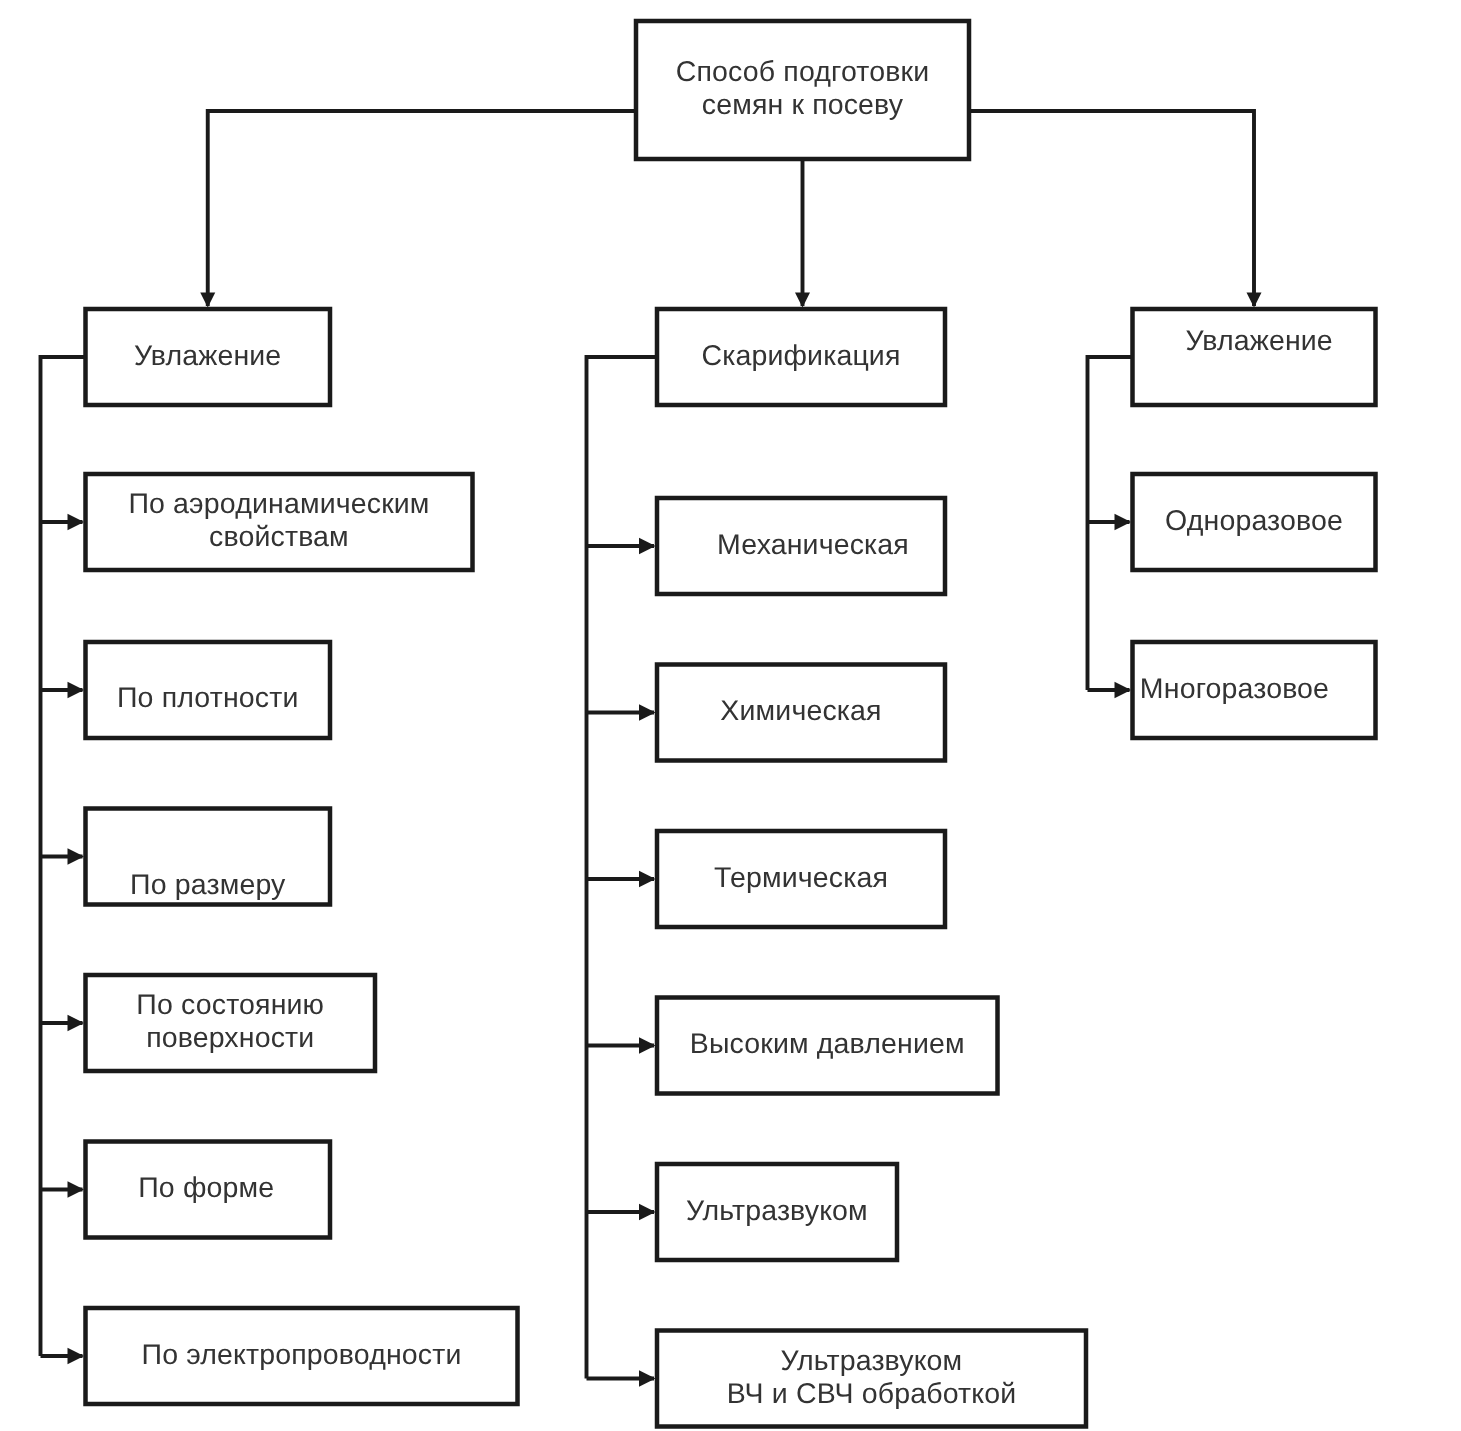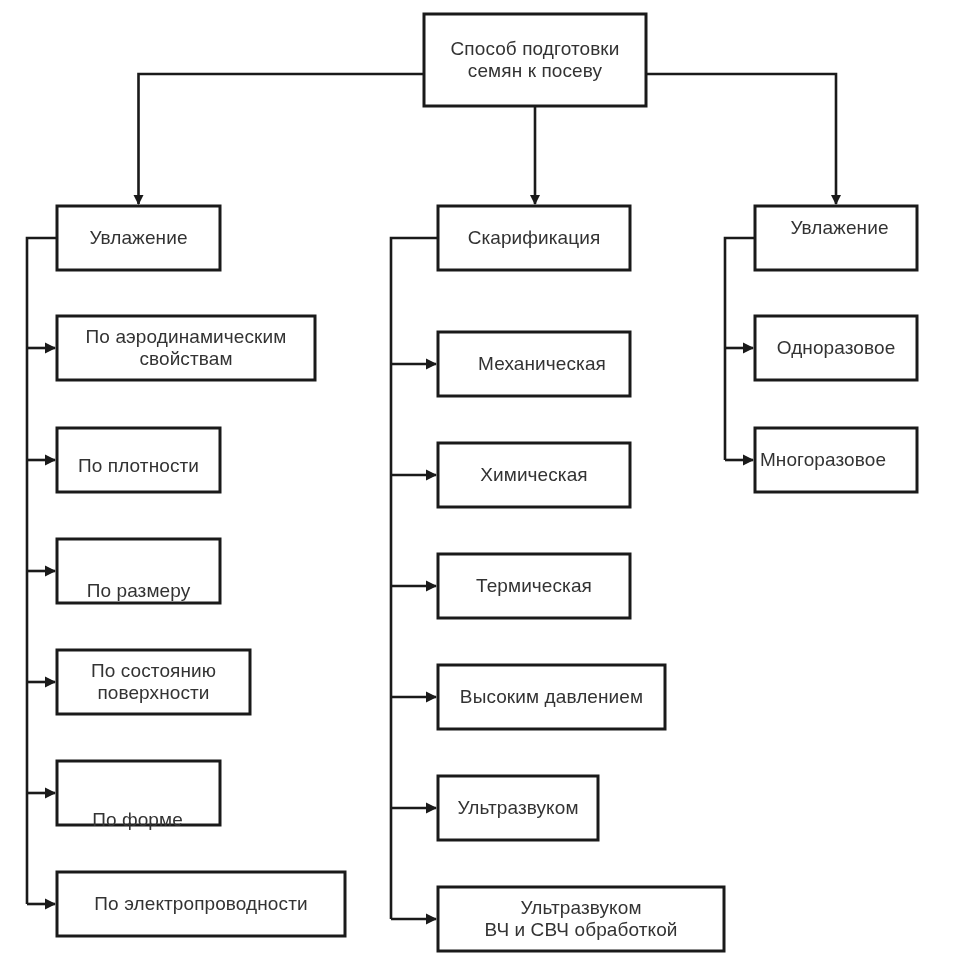--- a/index.html
+++ b/index.html
@@ -127,21 +127,21 @@
   <div id="labels-layer">
       <div class="node-label" style="left: 424px; top: 14px; width: 222px; height: 92px;">Способ подготовки
 семян к посеву</div>
       <div class="node-label" style="left: 57px; top: 206px; width: 163px; height: 64px;">Увлажение</div>
       <div class="node-label" style="left: 57px; top: 316px; width: 258px; height: 64px;">По аэродинамическим
 свойствам</div>
       <div class="node-label" style="left: 57px; top: 428px; width: 163px; height: 76px;">По плотности</div>
       <div class="node-label" style="left: 57px; top: 539px; width: 163px; height: 64px; margin-top: 20px;">По размеру</div>
       <div class="node-label" style="left: 57px; top: 650px; width: 193px; height: 64px;">По состоянию
 поверхности</div>
-      <div class="node-label" style="left: 57px; top: 788px; width: 161px; height: 64px;">По форме</div>
+      <div class="node-label" style="left: 57px; top: 761px; width: 161px; height: 64px;">По форме</div>
       <div class="node-label" style="left: 57px; top: 872px; width: 288px; height: 64px;">По электропроводности</div>
       <div class="node-label" style="left: 438px; top: 206px; width: 192px; height: 64px;">Скарификация</div>
       <div class="node-label" style="left: 438px; top: 332px; width: 208px; height: 64px;">Механическая</div>
       <div class="node-label" style="left: 438px; top: 443px; width: 192px; height: 64px;">Химическая</div>
       <div class="node-label" style="left: 438px; top: 554px; width: 192px; height: 64px;">Термическая</div>
       <div class="node-label" style="left: 438px; top: 665px; width: 227px; height: 64px;">Высоким давлением</div>
       <div class="node-label" style="left: 438px; top: 776px; width: 160px; height: 64px;">Ультразвуком</div>
       <div class="node-label" style="left: 438px; top: 887px; width: 286px; height: 64px;">Ультразвуком
 ВЧ и СВЧ обработкой</div>
       <div class="node-label" style="left: 755px; top: 196px; width: 169px; height: 64px;">Увлажение</div>

